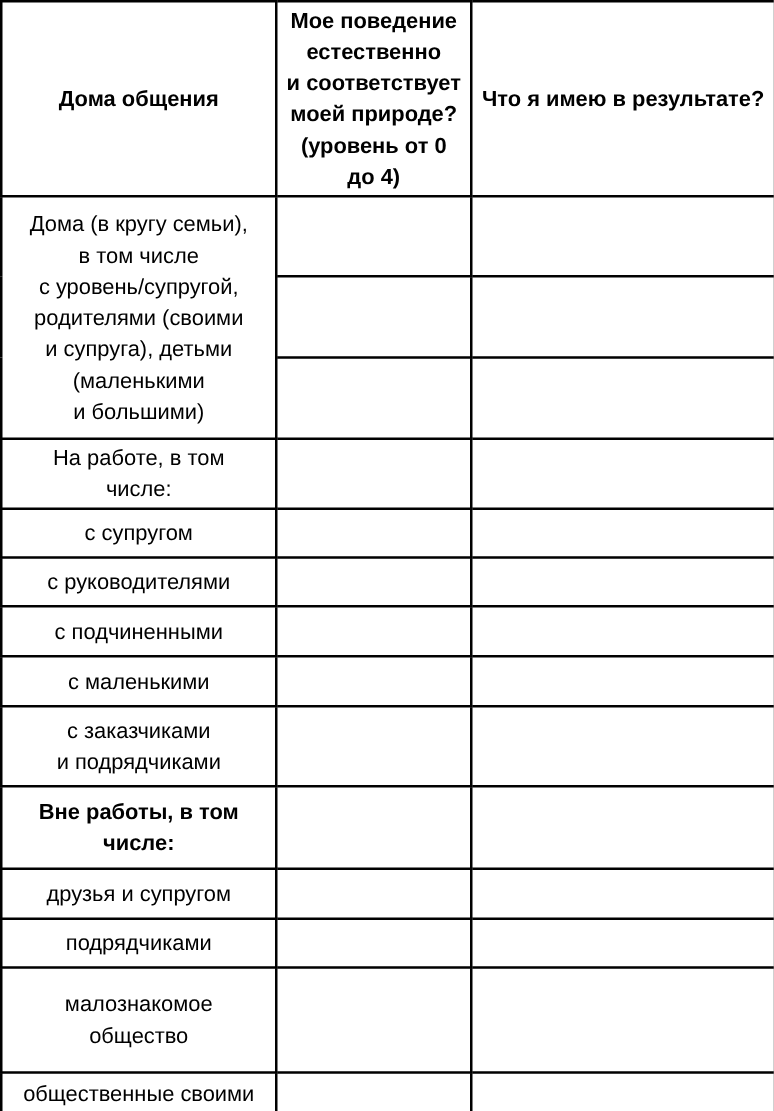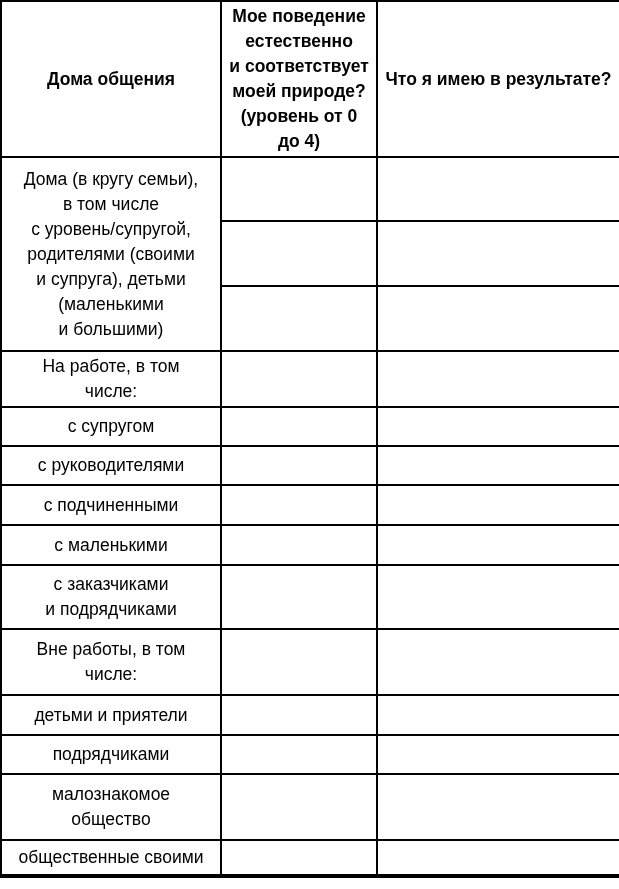--- a/index.html
+++ b/index.html
@@ -34,21 +34,21 @@
     box-sizing: border-box;
   }
   table.worksheet th {
     font-weight: bold;
     white-space: pre-line;
   }
   td.label-cell {
     white-space: pre-line;
   }
   td.bold {
-    font-weight: normal;
+    font-weight: bold;
   }
   td.blank-cell {
     background: #ffffff;
   }
 </style>
 </head>
 <body>
 
 <div class="page">
   <table class="worksheet">
@@ -121,30 +121,30 @@
         <td class="blank-cell"></td>
         <td class="blank-cell"></td>
       </tr>
       <tr style="height:66px">
         <td class="label-cell bold">Вне работы, в том
 числе:</td>
         <td class="blank-cell"></td>
         <td class="blank-cell"></td>
       </tr>
       <tr style="height:40px">
-        <td class="label-cell">детьми и приятели</td>
+        <td class="label-cell">друзья и супругом</td>
         <td class="blank-cell"></td>
         <td class="blank-cell"></td>
       </tr>
       <tr style="height:39px">
         <td class="label-cell">подрядчиками</td>
         <td class="blank-cell"></td>
         <td class="blank-cell"></td>
       </tr>
-      <tr style="height:66px">
+      <tr style="height:84px">
         <td class="label-cell">малознакомое
 общество</td>
         <td class="blank-cell"></td>
         <td class="blank-cell"></td>
       </tr>
       <tr style="height:36px">
         <td class="label-cell">общественные своими</td>
         <td class="blank-cell"></td>
         <td class="blank-cell"></td>
       </tr>

